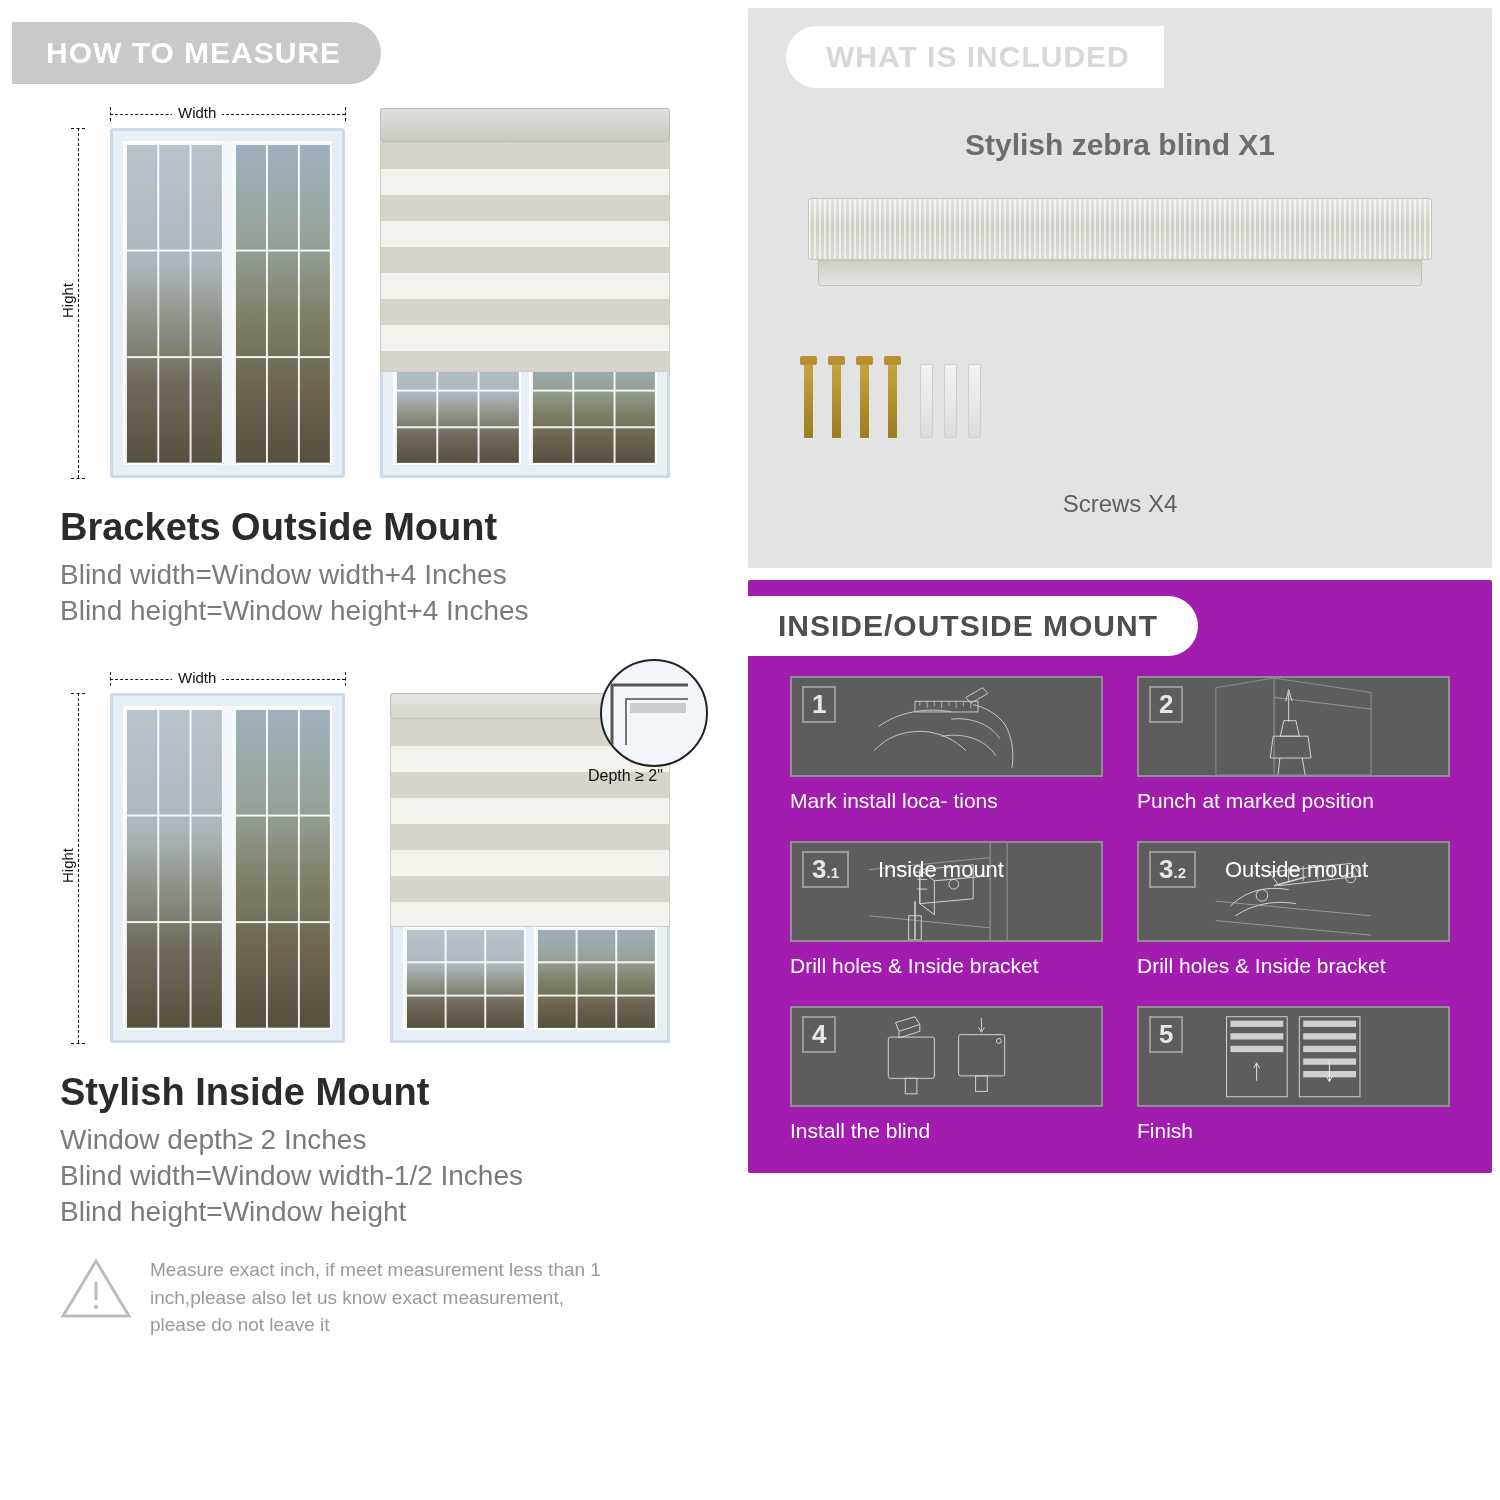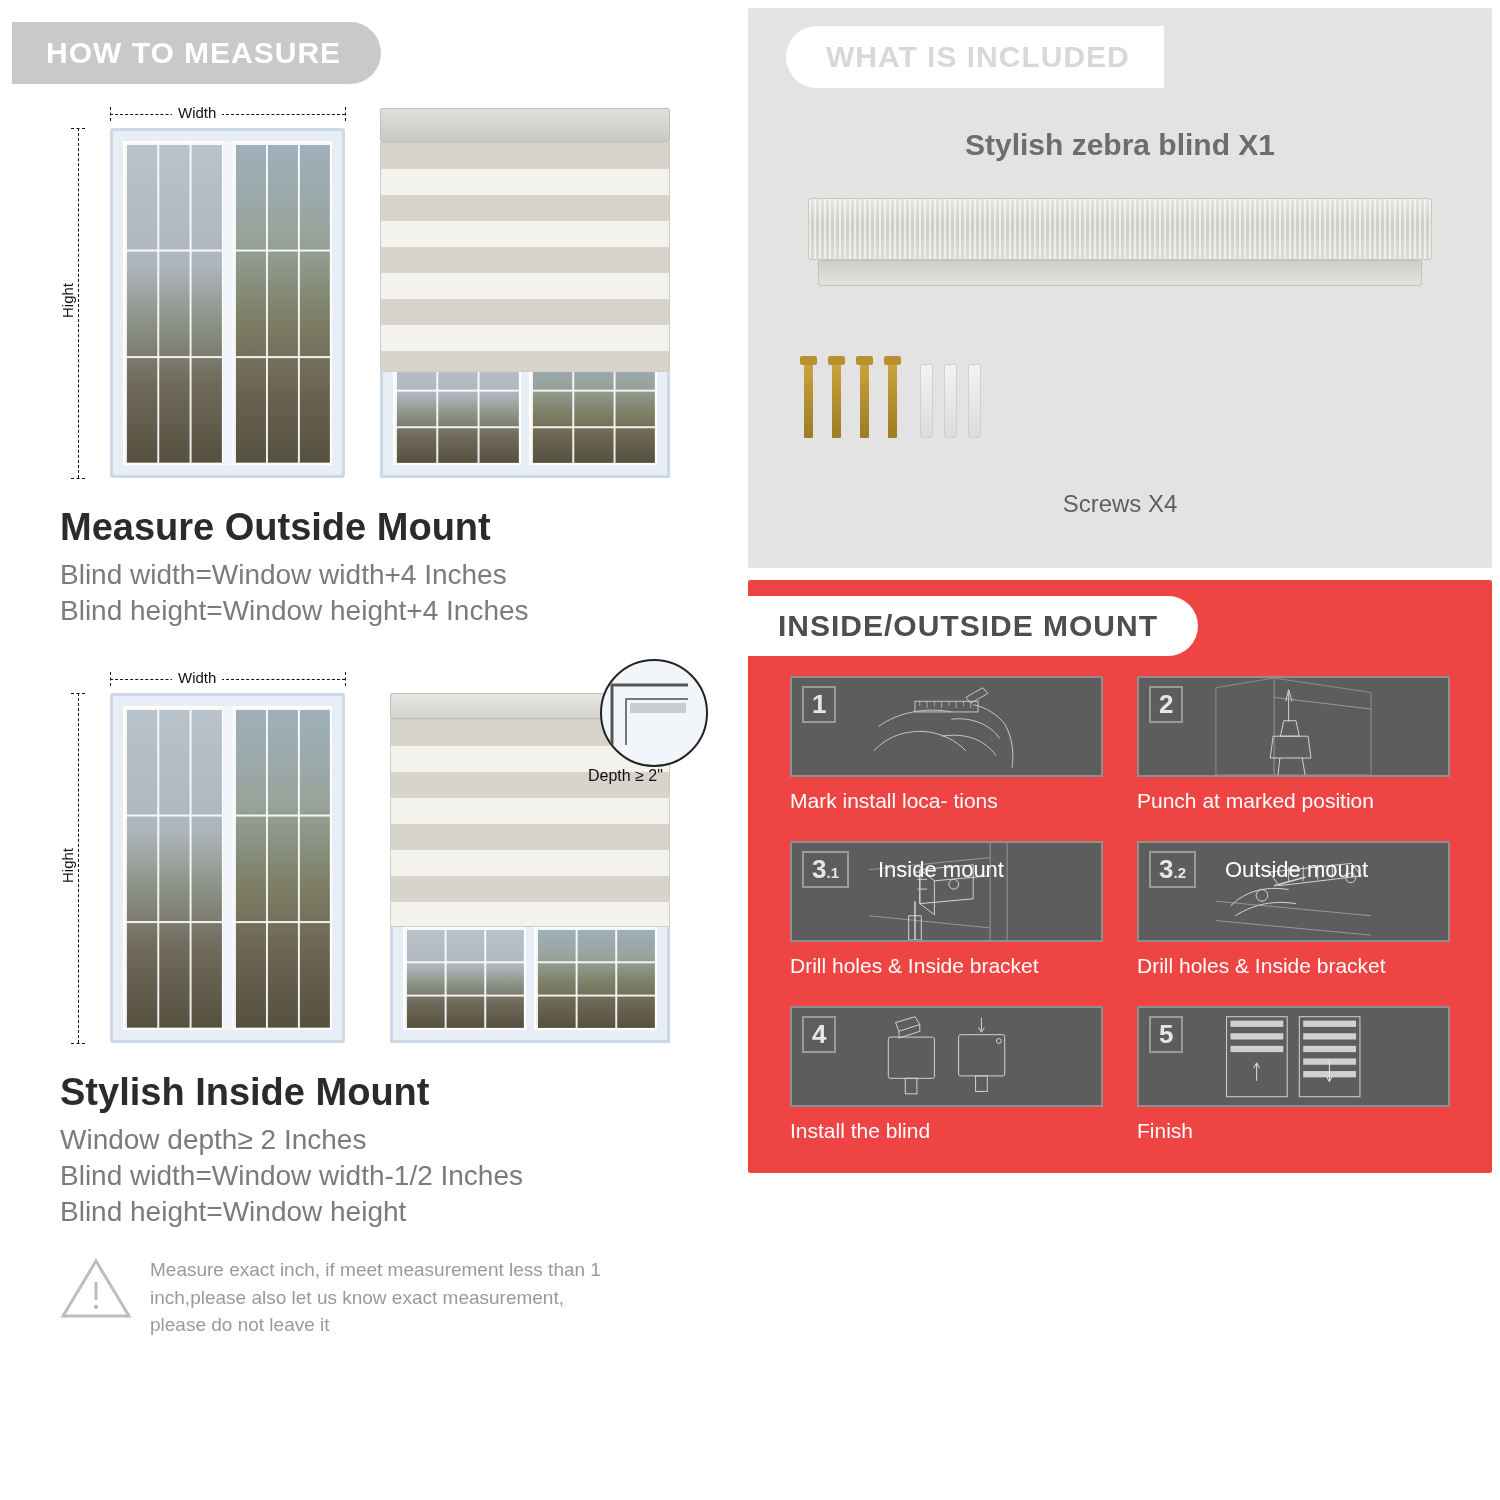--- a/index.html
+++ b/index.html
@@ -147,21 +147,21 @@
   }
   .screw:after{content:"";position:absolute;left:-4px;top:-8px;width:17px;height:9px;background:#b8902f;border-radius:2px;}
   .anchor{
     position:absolute;width:13px;height:74px;top:26px;
     background:linear-gradient(180deg,#f3f3f3,#dcdcdc);
     border:1px solid #cfcfcf;border-radius:2px;box-sizing:border-box;
   }
 
   
   .mount{
-    position:absolute;left:8px;right:8px;top:580px;bottom:8px;background:#ef4444;border-radius:2px;
+    position:absolute;left:8px;right:8px;top:580px;bottom:8px;background:#a21caf;border-radius:2px;
   }
   .mount .pill-wrap{position:absolute;top:16px;left:36px;}
   .steps{
     position:absolute;left:42px;right:42px;top:96px;bottom:24px;
     display:grid;grid-template-columns:1fr 1fr;grid-template-rows:1fr 1fr 1fr;
     gap:22px 34px;
   }
   .step{position:relative;}
   .step-img{
     position:absolute;left:0;right:0;top:0;bottom:42px;
@@ -219,21 +219,21 @@
             <div class="panes">
               <div class="pane city1 grid-lines"></div>
               <div class="pane city2 grid-lines"></div>
             </div>
           </div>
           <div class="headrail"></div>
           <div class="zebra" style="top:34px;height:230px;"></div>
         </div>
       </div>
 
-      <div class="h1-measure">Measure Outside Mount</div>
+      <div class="h1-measure">Brackets Outside Mount</div>
       <div class="line-measure">Blind width=Window width+4 Inches</div>
       <div class="line-measure">Blind height=Window height+4 Inches</div>
     </div>
 
     <div class="measure-block" style="margin-top:40px;">
       <div class="diagram" style="height:390px;">
 
         <div class="dimline" style="left:50px;top:12px;width:235px;"></div>
         <div class="dimlabel" style="left:112px;top:2px;">Width</div>
         <div class="dimline-v" style="left:50px;top:5px;height:14px;"></div>

